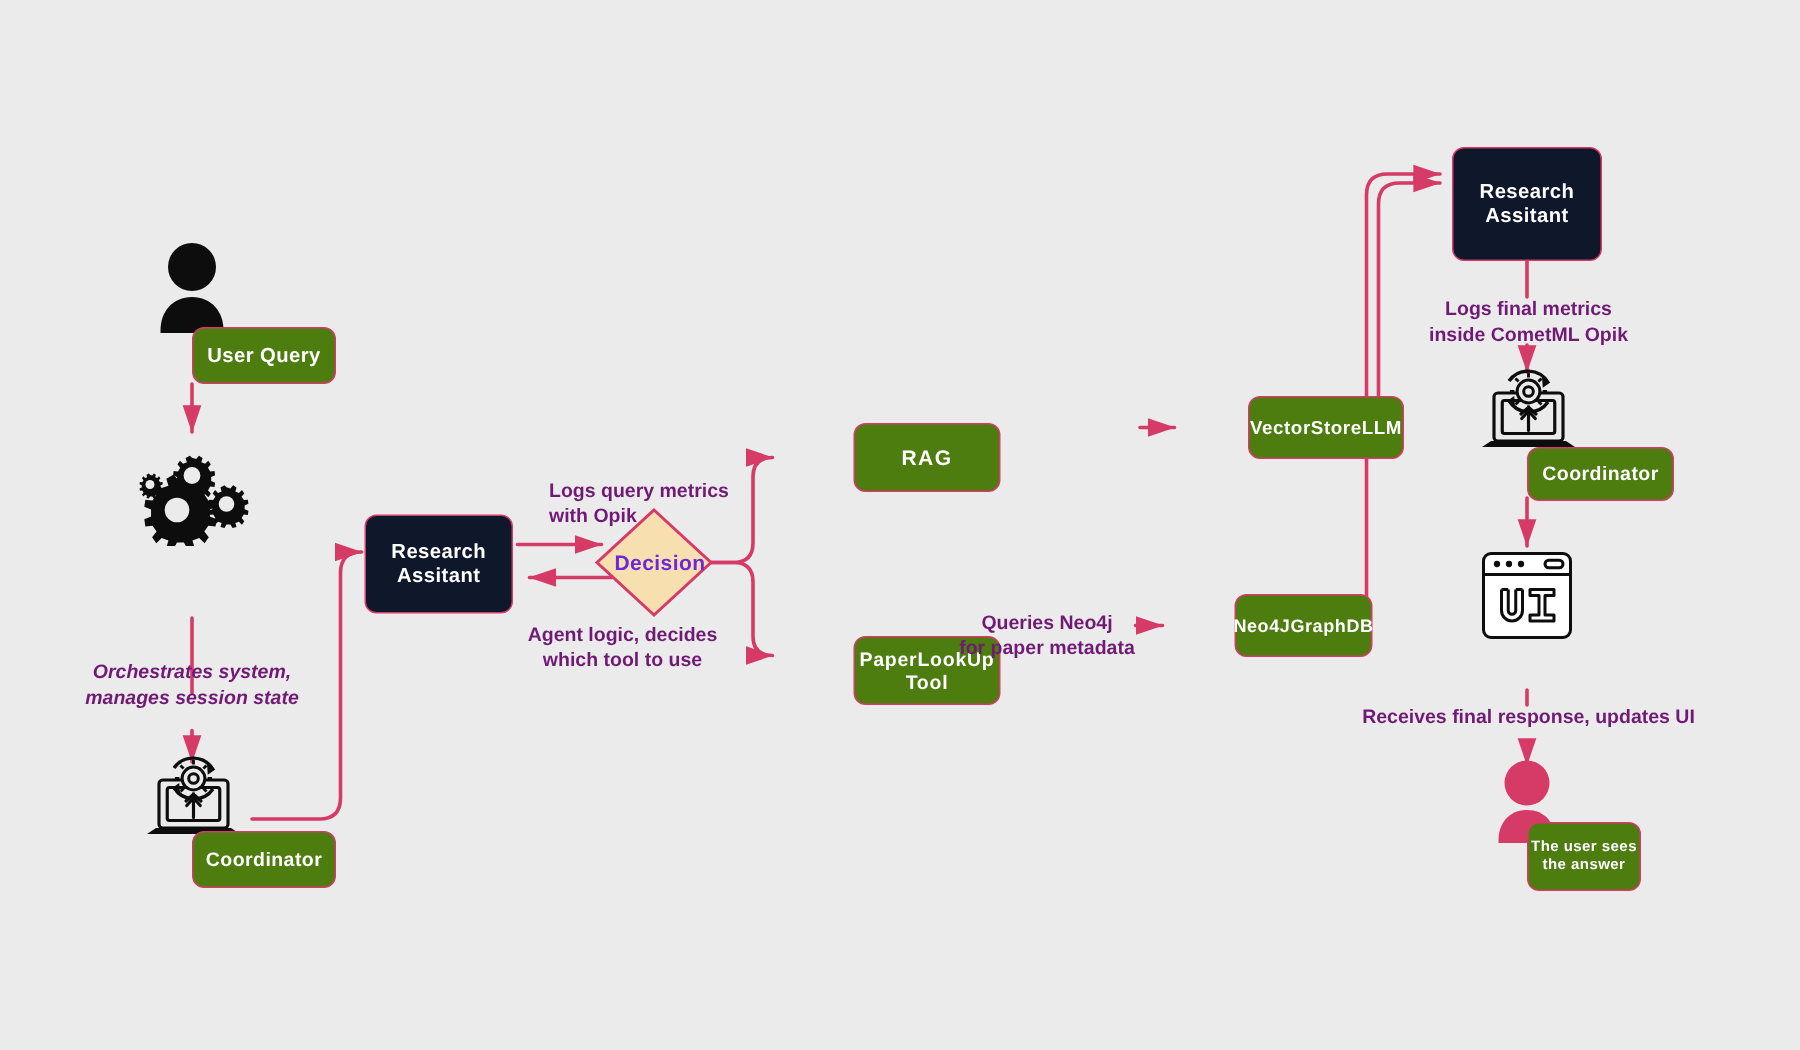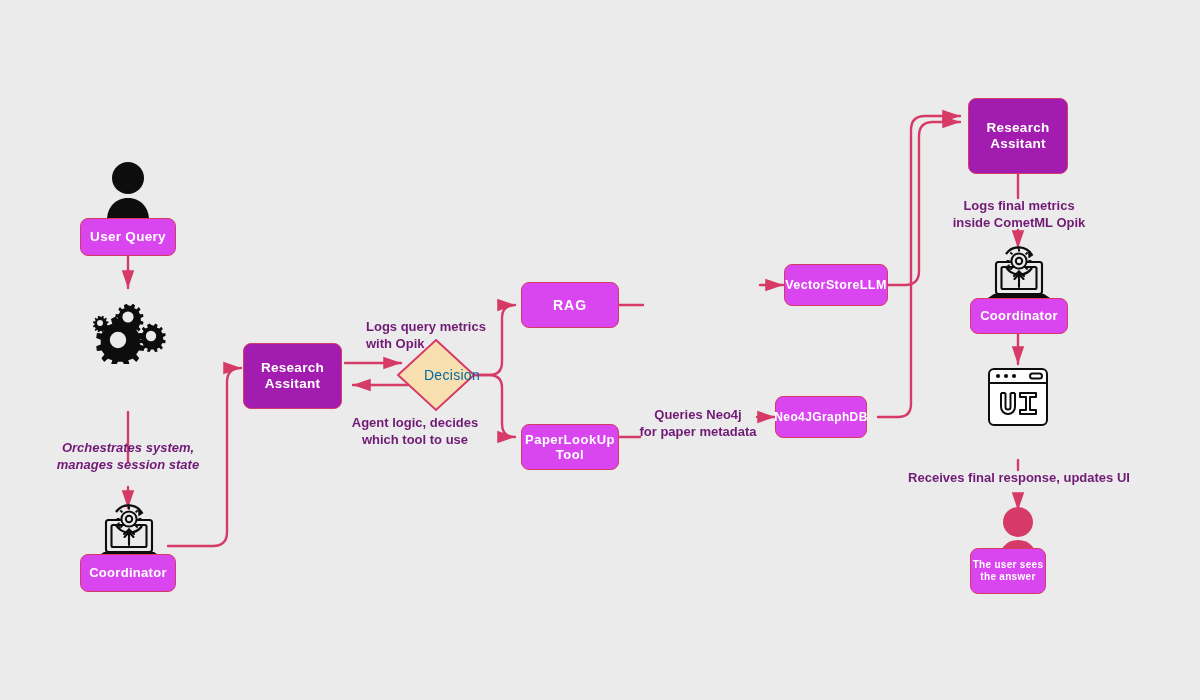--- a/index.html
+++ b/index.html
@@ -34,48 +34,49 @@
     align-items: center;
     justify-content: center;
     text-align: center;
     border-radius: 8px;
     font-weight: bold;
     letter-spacing: 0.3px;
     line-height: 1.18;
     z-index: 5;
   }
   .chip.maroon {
-    background: #d946ef;
+    background: #4d7c0f;
     color: #ffffff;
     border: 1.5px solid #d6days;
+    margin-left: 48px;
   }
   .chip.maroon {
     border: 1.5px solid #d63a67;
   }
   .chip.black {
-    background: #a21caf;
+    background: #0f172a;
     color: #ffffff;
     border: 1.5px solid #d63a67;
   }
 
   
   .diamond-wrap {
     position: absolute;
     z-index: 5;
   }
   .diamond-wrap svg { display: block; }
   .diamond-label {
     position: absolute;
-    left: 16px; top: 0;
+    left: 4px; top: 0;
     width: 100%; height: 100%;
     display: flex;
     align-items: center;
     justify-content: center;
-    font-weight: normal;
-    color: #0369a1;
+    font-weight: bold;
+    color: #6d28d9;
     font-size: 14px;
     letter-spacing: 0.3px;
   }
 
   
   .note {
     position: absolute;
     color: #701a75;
     font-weight: bold;
     line-height: 1.3;

